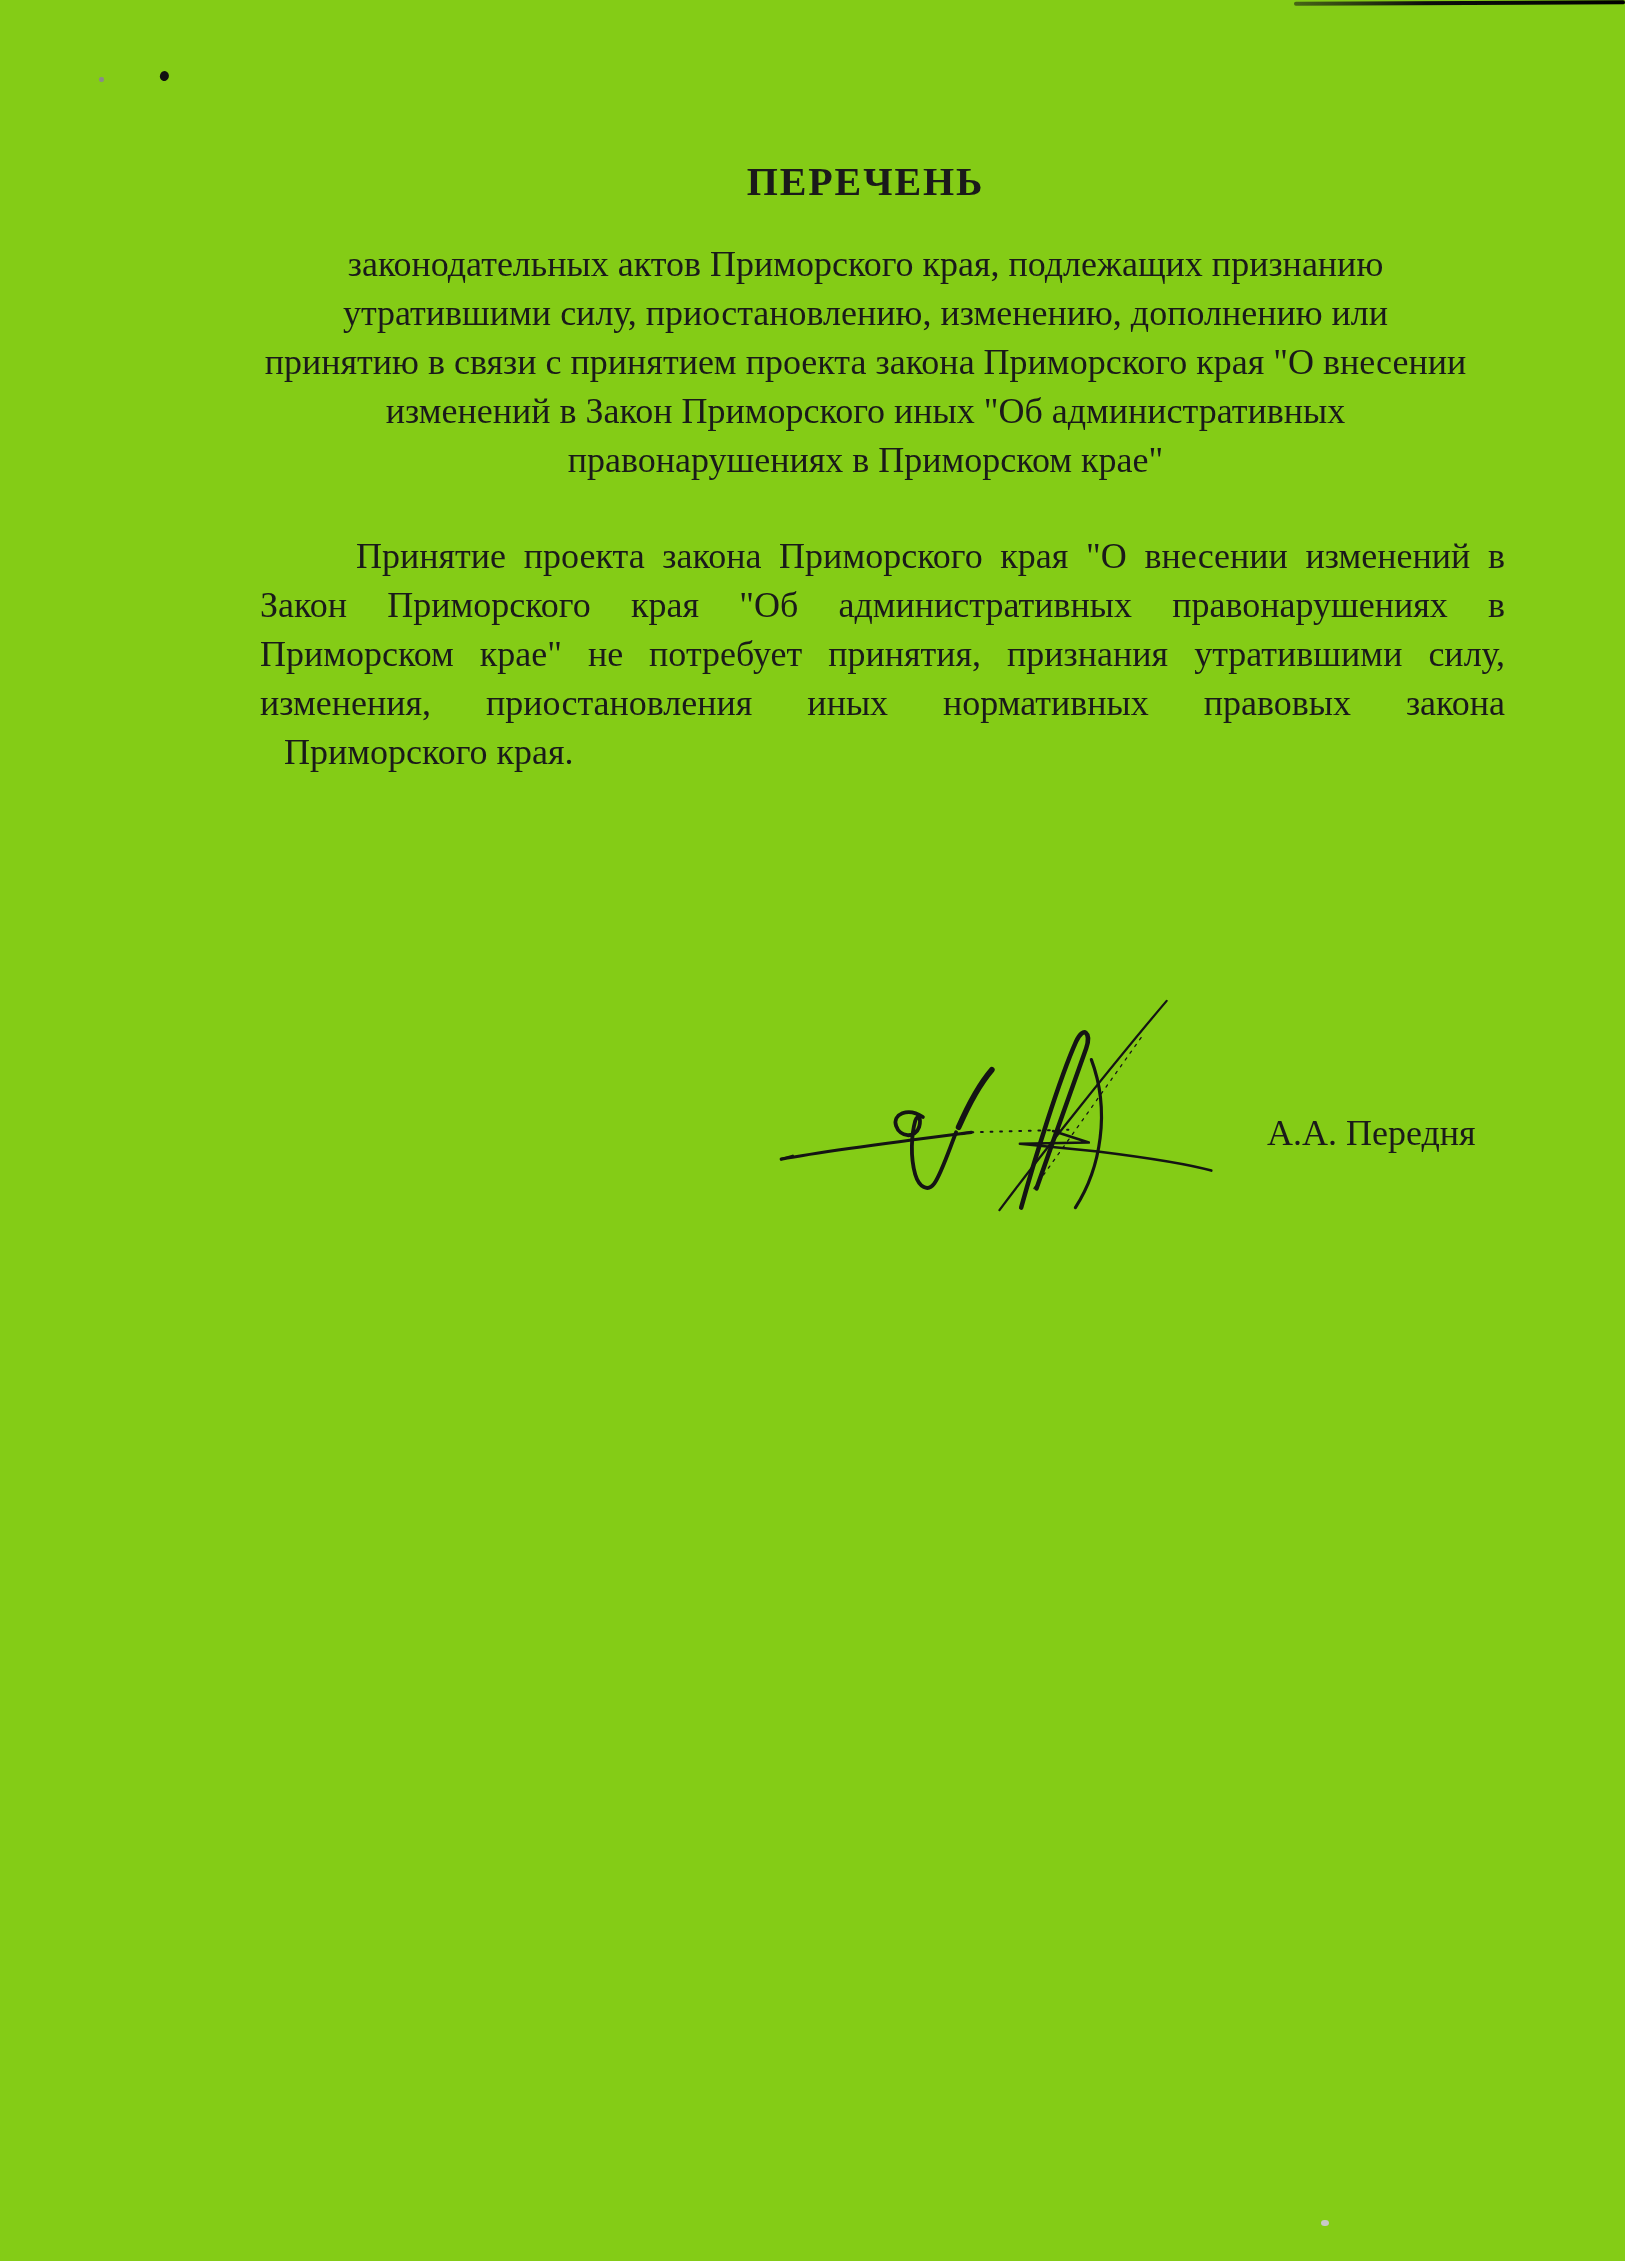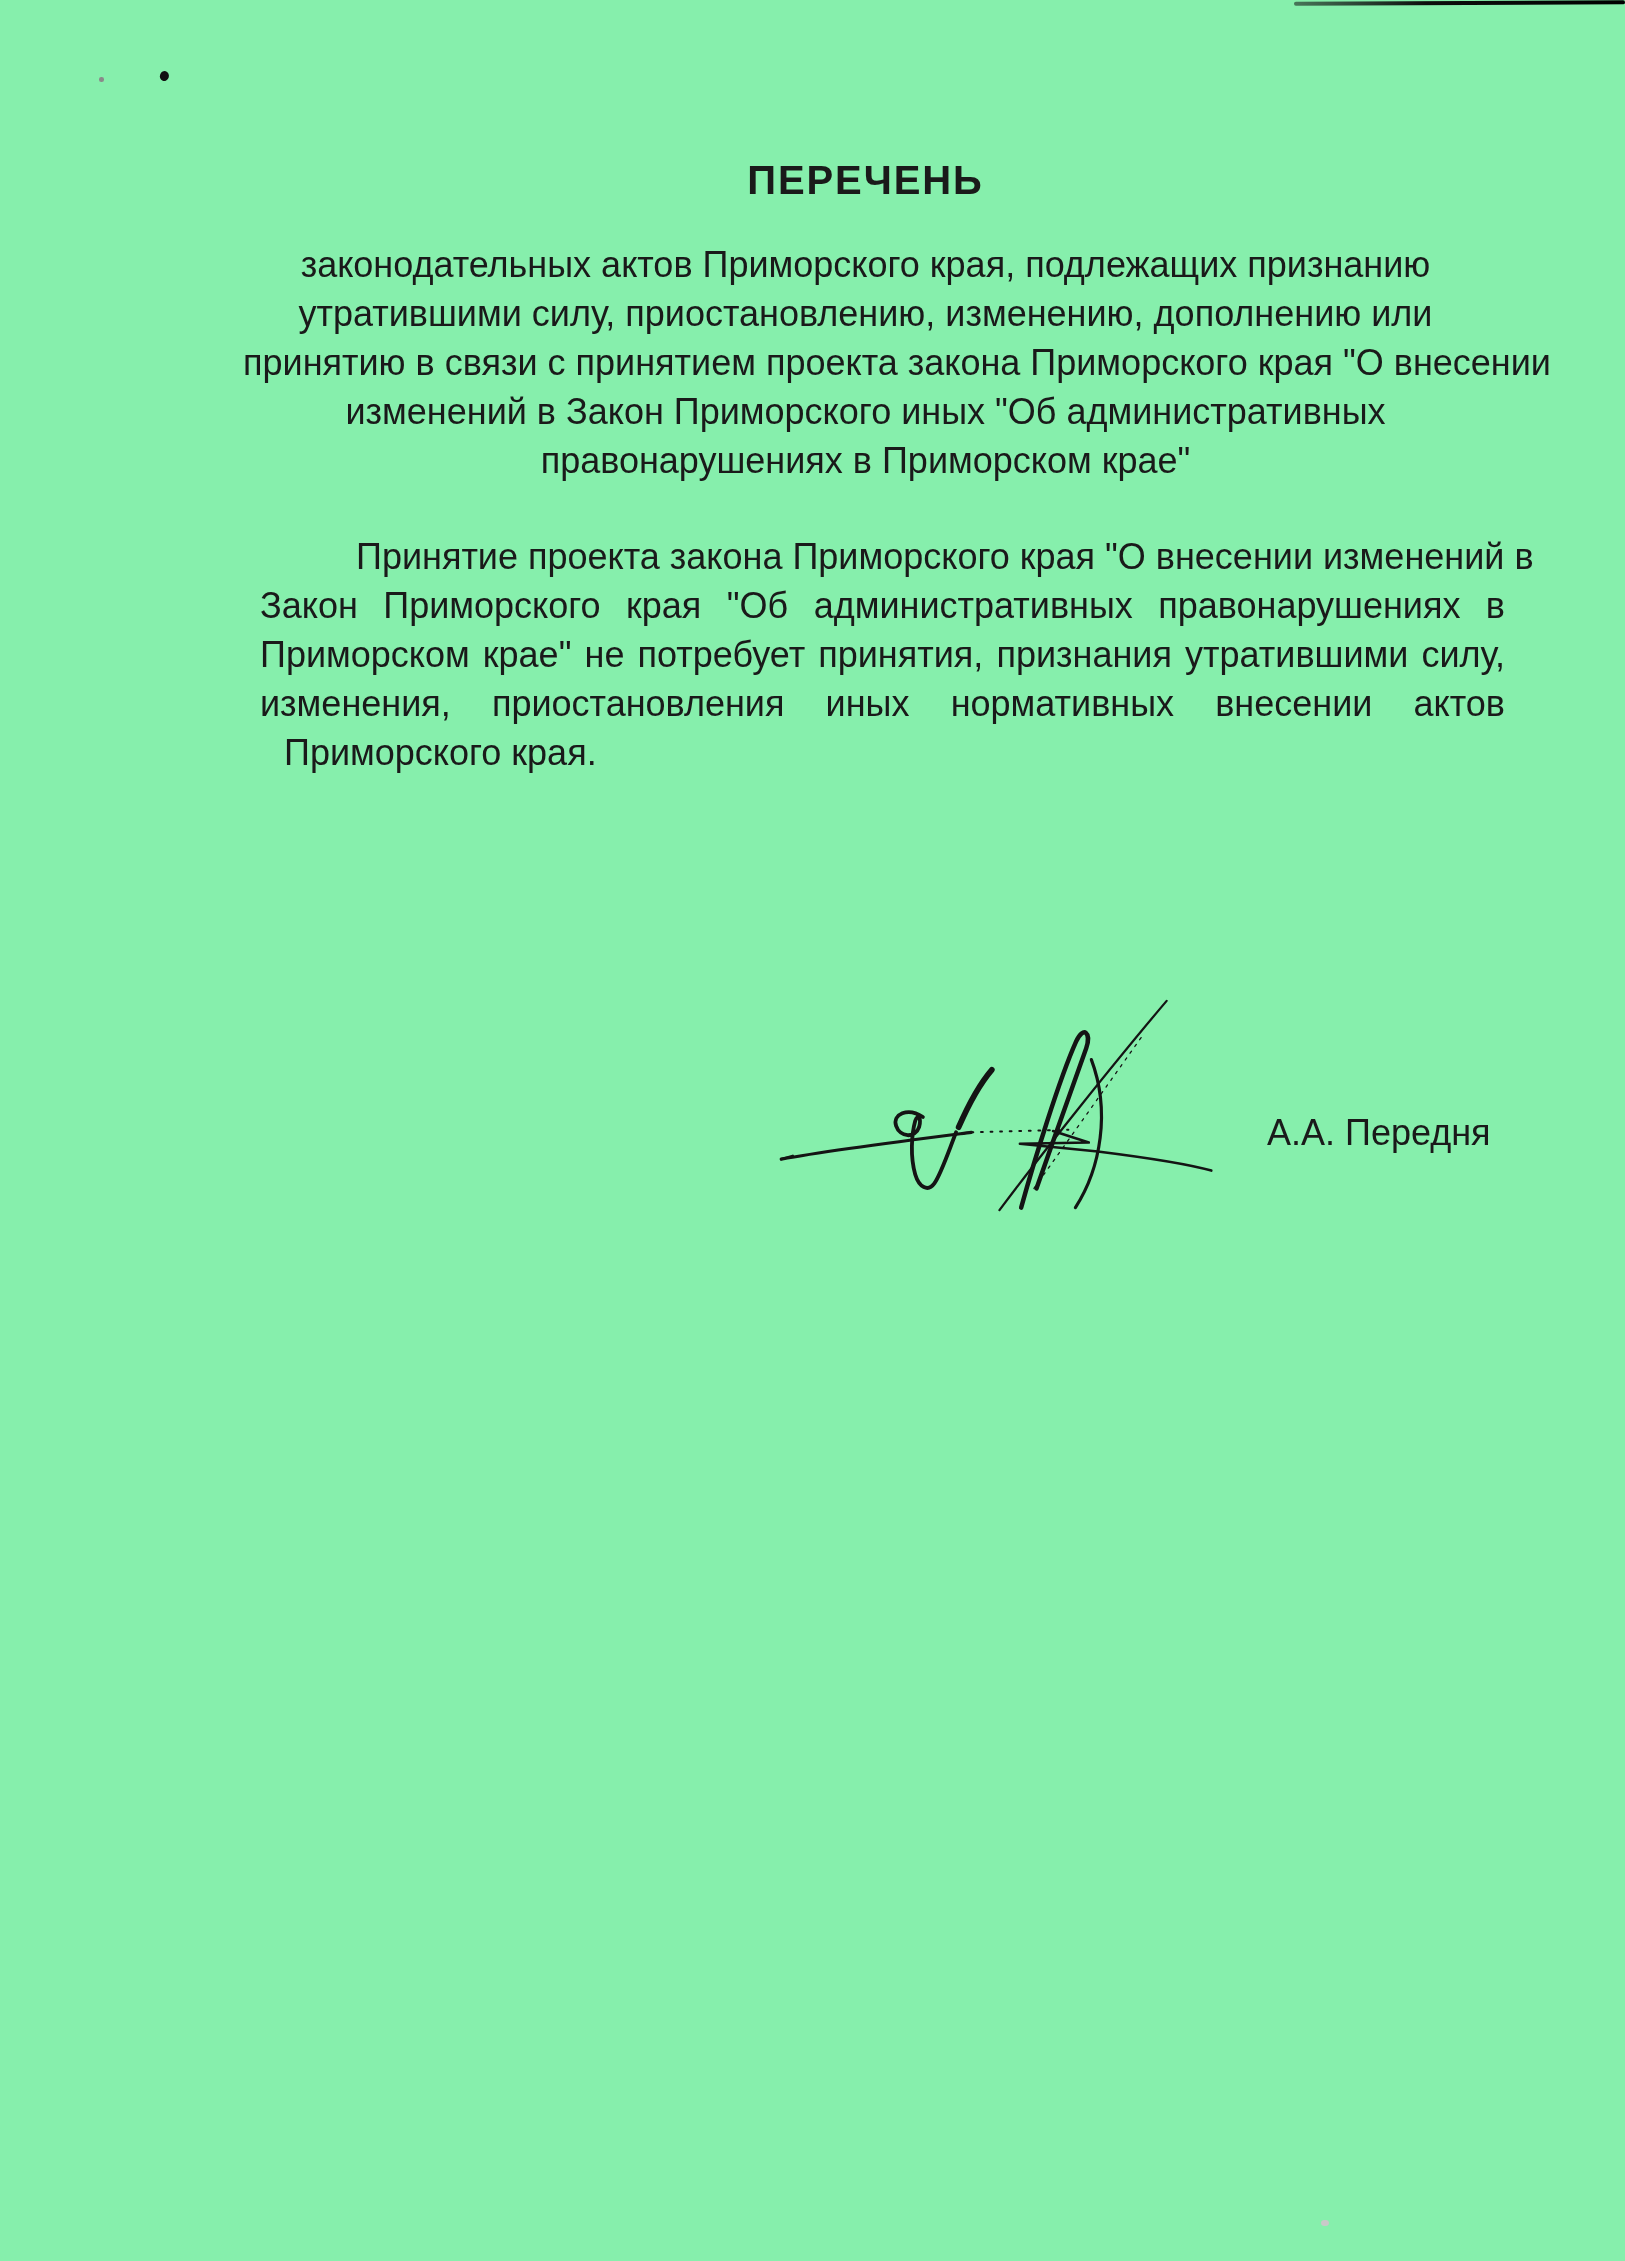--- a/index.html
+++ b/index.html
@@ -4,23 +4,23 @@
 <style>
   html, body {
     margin: 0;
     padding: 0;
     background: #e8e8e8;
   }
   .page {
     position: relative;
     width: 1626px;
     height: 2261px;
-    background: #86efac;
+    background: #84cc16;
     overflow: hidden;
-    font-family: Liberation Sans, sans-serif;
+    font-family: Liberation Serif, serif;
     color: #1a1a1a;
   }
   .abs { position: absolute; }
 
   .doc-title {
     left: 243px;
     top: 158px;
     width: 1245px;
     text-align: center;
     font-size: 40px;
@@ -129,21 +129,21 @@
     <div class="line">утратившими силу, приостановлению, изменению, дополнению или</div>
     <div class="line">принятию в связи с принятием проекта закона Приморского края "О внесении</div>
     <div class="line">изменений в Закон Приморского иных "Об административных</div>
     <div class="line">правонарушениях в Приморском крае"</div>
   </div>
 
   <div class="abs body-block">
     <div class="line first">Принятие проекта закона Приморского края "О внесении изменений в</div>
     <div class="line">Закон Приморского края "Об административных правонарушениях в</div>
     <div class="line">Приморском крае" не потребует принятия, признания утратившими силу,</div>
-    <div class="line">изменения, приостановления иных нормативных внесении актов</div>
+    <div class="line">изменения, приостановления иных нормативных правовых закона</div>
     <div class="line last">Приморского края.</div>
   </div>
 
   <div class="abs sig-role-block">
   </div>
 
   <svg class="abs signature-svg" viewBox="0 0 760 420" fill="none" stroke="#141414" stroke-linecap="round" stroke-linejoin="round">
 
     <path d="M 74,276 C 150,262 262,248 372,234" stroke-width="5"></path>
     <path d="M 74,276 l 18,-5" stroke-width="4"></path>

